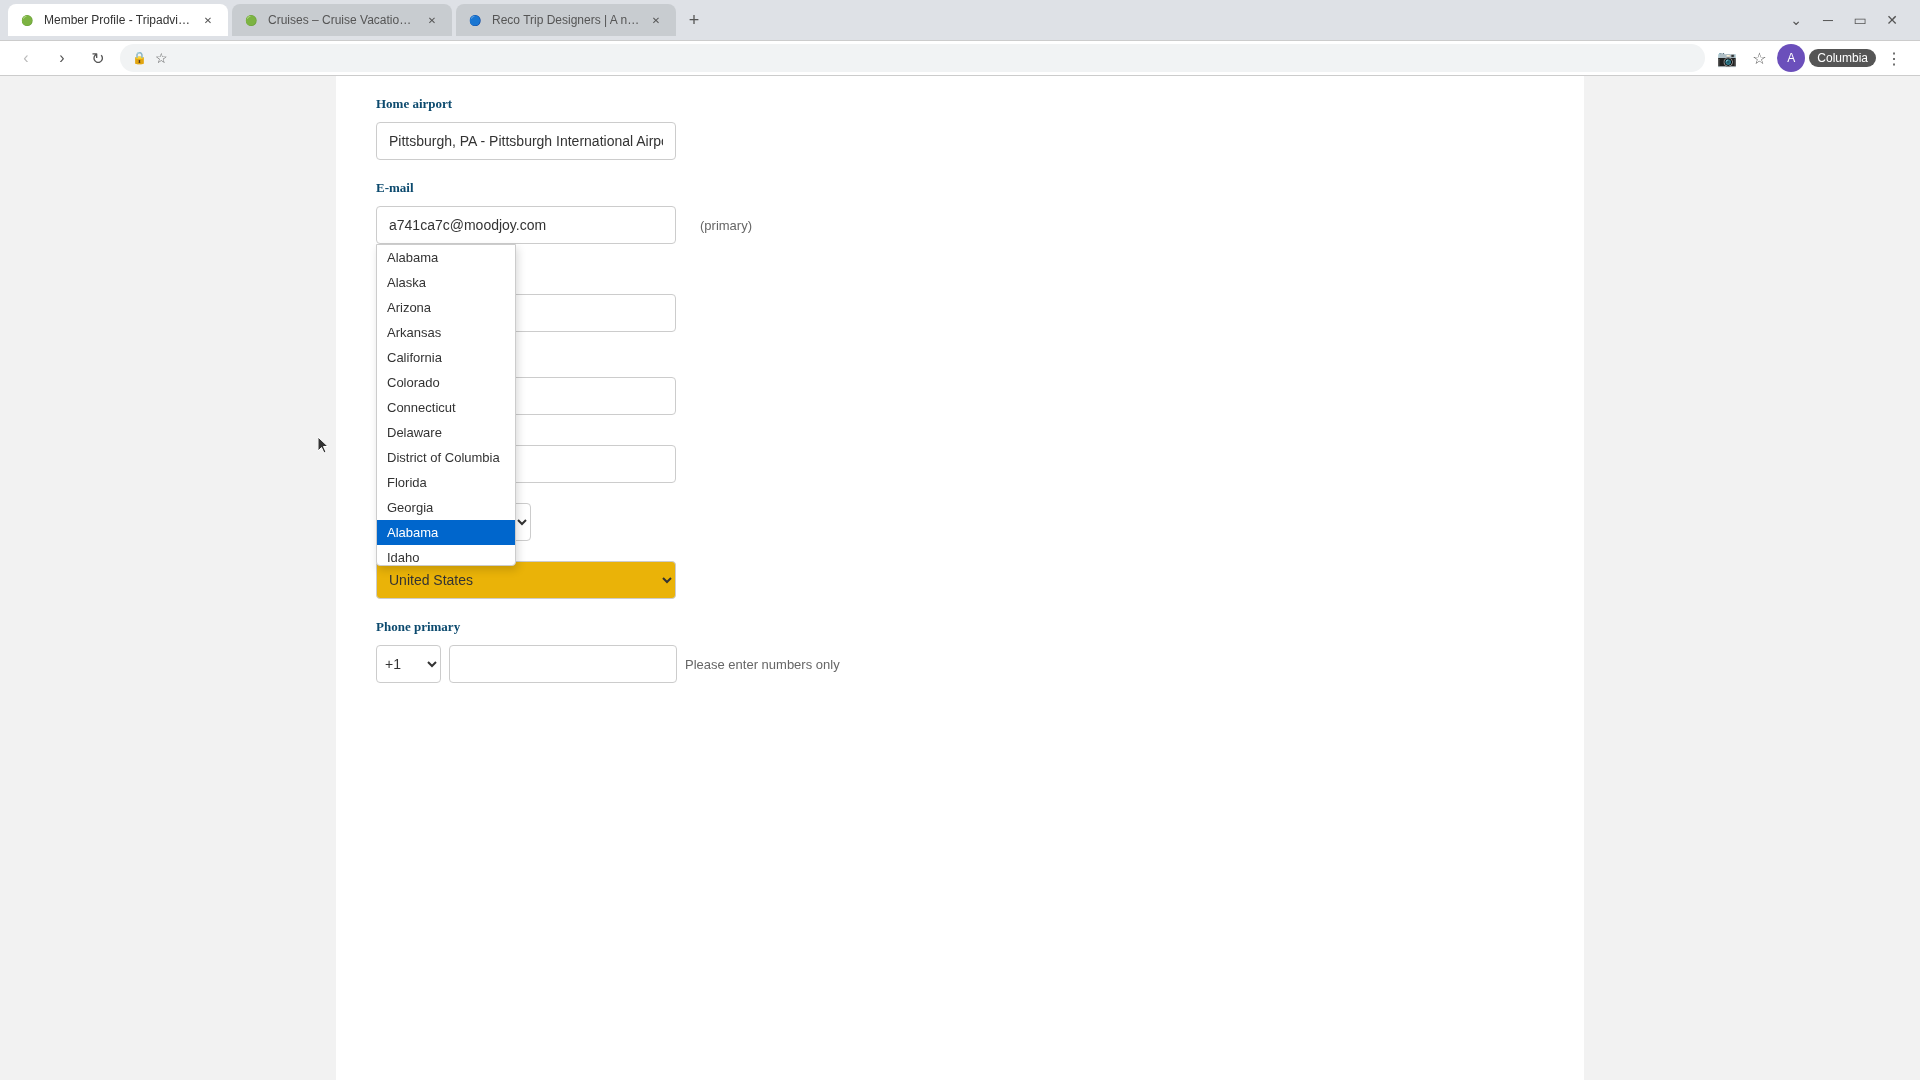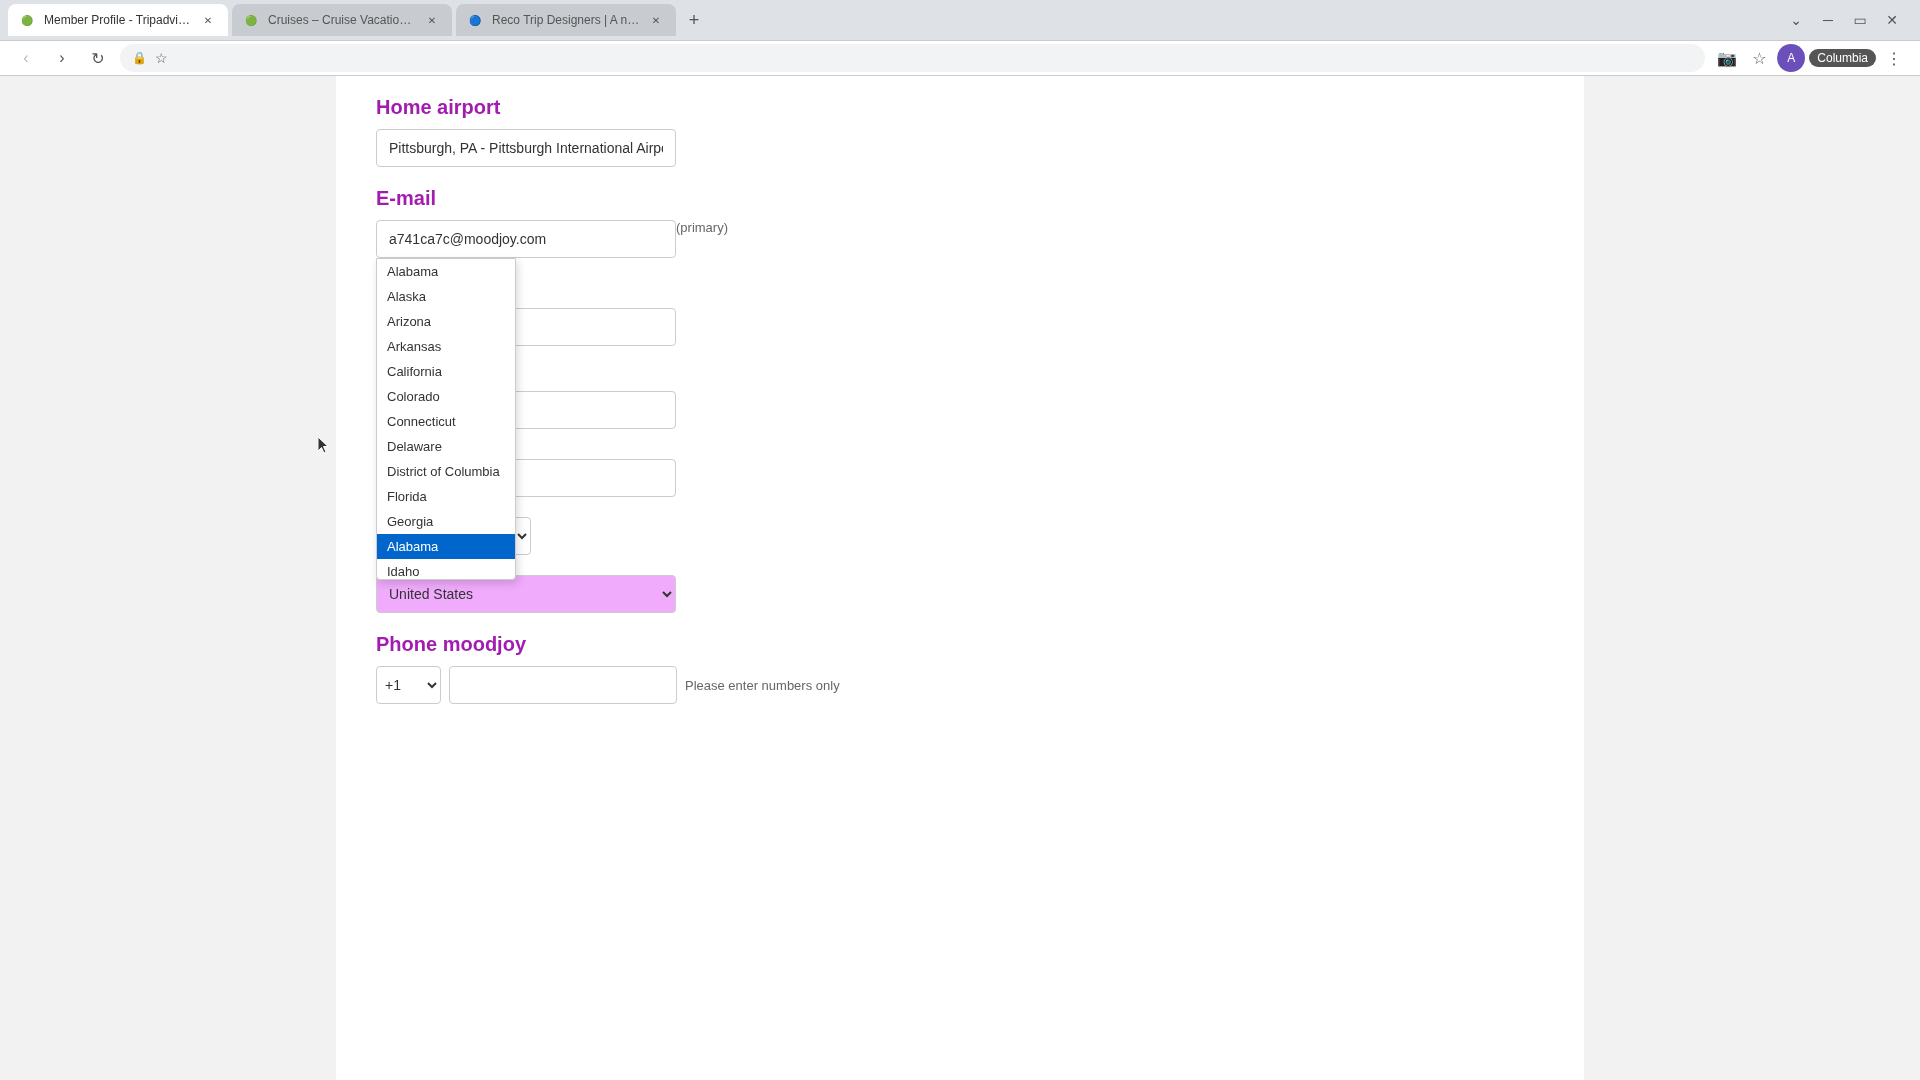--- a/index.html
+++ b/index.html
@@ -164,45 +164,47 @@
     
     .page-content {
       background: #fff;
       width: 1248px;
       margin: 0 auto;
       min-height: 1004px;
       padding: 20px 40px 40px 40px;
     }
 
     .section-label {
-      font-size: 20px;
+      font-size: 13px;
       font-weight: 600;
-      color: #a21caf;
+      color: #0c4a6e;
       margin-bottom: 10px;
+      font-family: Liberation Serif, serif;
     }
 
     .input-field {
       border: 1px solid #ccc;
       border-radius: 4px;
       padding: 8px 12px;
       font-size: 14px;
       color: #333;
       background: #fff;
       width: 300px;
       height: 38px;
       display: block;
     }
 
     .field-row {
       margin-bottom: 20px;
     }
 
     .email-row {
       display: flex;
-      gap: 0;
+      align-items: center;
+      gap: 24px;
     }
     .primary-badge {
       color: #666;
       font-size: 13px;
     }
 
     
     .dropdown-container {
       position: relative;
       width: 300px;
@@ -264,21 +266,21 @@
 
     
     .country-select {
       width: 300px;
       height: 38px;
       border: 1px solid #ccc;
       border-radius: 4px;
       padding: 0 8px;
       font-size: 14px;
       color: #333;
-      background: #f0abfc;
+      background: #eab308;
       appearance: auto;
       cursor: pointer;
     }
 
     
     .phone-row {
       display: flex;
       align-items: center;
       gap: 8px;
     }
@@ -433,21 +435,21 @@
       <div class="field-row">
         <select class="country-select">
           <option value="US" selected="">United States</option>
           <option value="CA">Canada</option>
           <option value="GB">United Kingdom</option>
           <option value="AU">Australia</option>
         </select>
       </div>
 
       <div class="field-row">
-        <div class="section-label">Phone moodjoy</div>
+        <div class="section-label">Phone primary</div>
         <div class="phone-row">
           <select class="phone-code-select">
             <option value="+1" selected="">+1</option>
             <option value="+44">+44</option>
           </select>
           <input class="phone-input" type="text" value="" style="">
           <span class="phone-hint">Please enter numbers only</span>
         </div>
       </div>
 

